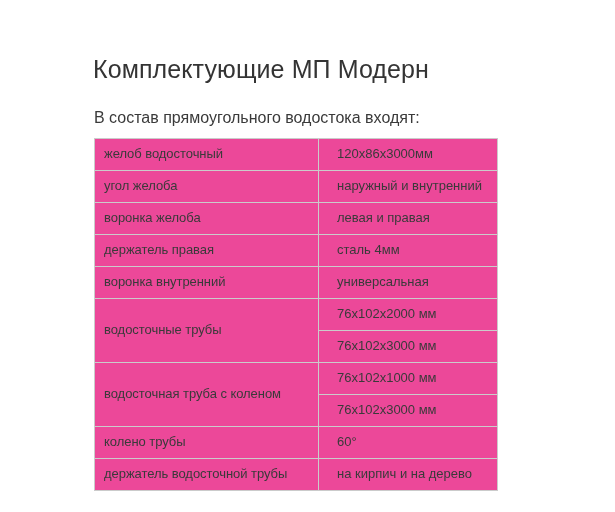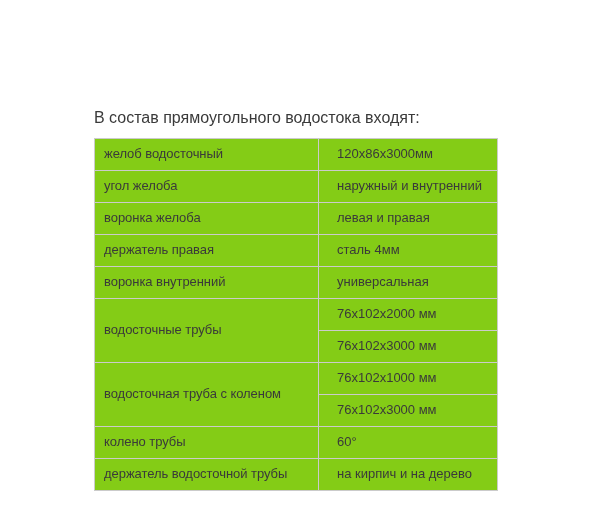--- a/index.html
+++ b/index.html
@@ -65,40 +65,41 @@
     border: 1px solid #cbcbcb;
     font-size: 13px;
     font-weight: 400;
     color: #3a3a3a;
     padding: 0 8px 0 9px;
     height: 31px;
     line-height: 1.15;
     vertical-align: middle;
     white-space: nowrap;
     overflow: hidden;
-    background: #84cc16;
+    background: #ec4899;
   }
 
   .spec-table td.cell-name {
     letter-spacing: -0.05px;
   }
 
   .spec-table td.cell-value {
     padding-left: 18px;
   }
 
   .spec-table td.cell-name-span {
     vertical-align: middle;
   }
 </style>
 </head>
 <body>
 
 <div class="page">
 
+  <h1 class="page-title">Комплектующие МП Модерн</h1>
 
   <p class="page-subtitle">В состав прямоугольного водостока входят:</p>
 
   <table class="spec-table">
     <colgroup>
       <col class="c-name">
       <col class="c-value">
     </colgroup>
     <tbody>
 

